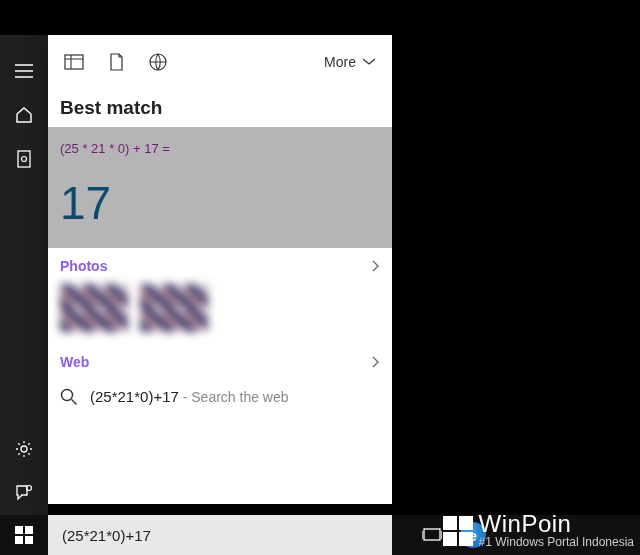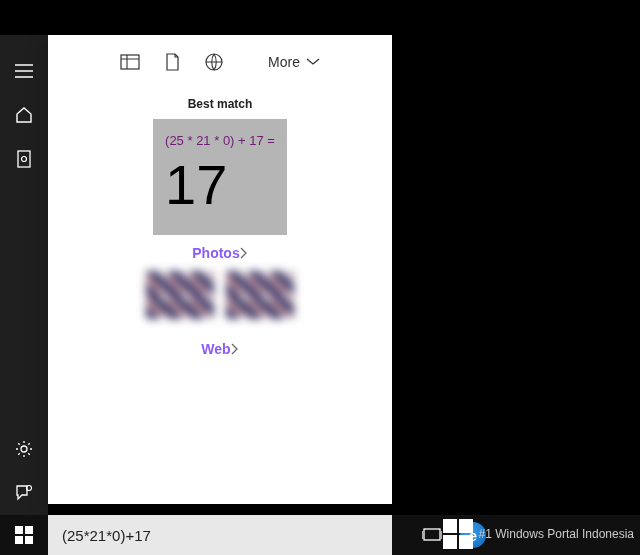--- a/index.html
+++ b/index.html
@@ -14,37 +14,36 @@
     .sidebar-btn {
       width: 48px; height: 44px; display: flex; align-items: center; justify-content: center;
       color: #fff; cursor: pointer;
     }
     .sidebar-btn svg { stroke: #fff; fill: none; }
 
     .panel {
       position: absolute; left: 48px; top: 35px; width: 344px; height: 469px;
       background: #fff; display: flex; flex-direction: column;
       box-shadow: 0 4px 20px rgba(0,0,0,0.3);
-      align-items: center;
     }
     .panel-header {
       height: 54px; display: flex; align-items: center; padding: 0 16px; gap: 22px;
     }
     .hdr-icon { width: 20px; height: 20px; display: flex; align-items: center; justify-content: center; cursor: pointer; }
     .hdr-icon svg { stroke: #333; fill: none; }
     .hdr-spacer { flex: 1; }
     .more { display: flex; align-items: center; gap: 6px; color: #333; font-size: 14px; cursor: pointer; }
 
-    .bestmatch-label { padding: 8px 12px; font-size: 12px; font-weight: 600; color: #222; }
+    .bestmatch-label { padding: 8px 12px; font-size: 19px; font-weight: 600; color: #222; }
 
     .calc-card {
       background: #b5b5b5; padding: 14px 12px 18px;
     }
     .calc-expr { font-size: 13px; color: #701a75; }
-    .calc-result { font-size: 56px; font-weight: 300; color: #000000; margin-top: 4px; }
+    .calc-result { font-size: 46px; font-weight: 300; color: #0c4a6e; margin-top: 20px; }
 
     .section-row {
       display: flex; align-items: center; justify-content: space-between;
       padding: 10px 12px; cursor: pointer;
     }
     .section-row .title { font-size: 14px; font-weight: 600; color: #8b5cf6; }
     .chev { color: #666; }
 
     .thumbs { display: flex; gap: 12px; padding: 0 12px 12px; }
     .thumb {
@@ -179,20 +178,29 @@
     <div class="thumb"></div>
     <div class="thumb"></div>
   </div>
 
   <div class="section-row">
     <span class="title">Web</span>
     <svg class="chev" width="8" height="12" viewBox="0 0 8 12">
         <path d="M1 1l5 5-5 5" stroke="#666" stroke-width="1.3" fill="none"></path>
       </svg>
   </div>
+  <div class="web-item">
+    <svg width="18" height="18" viewBox="0 0 18 18">
+        <circle cx="7" cy="7" r="5.5" stroke-width="1.4"></circle>
+        <path d="M11.5 11.5l5 5" stroke-width="1.4"></path>
+      </svg>
+    <span>
+      <span class="web-query">(25*21*0)+17</span><span class="web-hint"> - Search the web</span>
+    </span>
+  </div>
 </div>
 
 <div class="taskbar">
   <div class="start">
     <div class="start-grid">
         <span></span>
         <span></span>
         <span></span>
         <span></span>
       </div>
@@ -211,15 +219,16 @@
 </div>
 
 <div class="watermark">
   <div class="wm-grid">
       <span></span>
       <span></span>
       <span></span>
       <span></span>
     </div>
   <div class="wm-text">
+    <div class="big">WinPoin</div>
     <div class="small">#1 Windows Portal Indonesia</div>
   </div>
 </div>
 
 </body></html>

